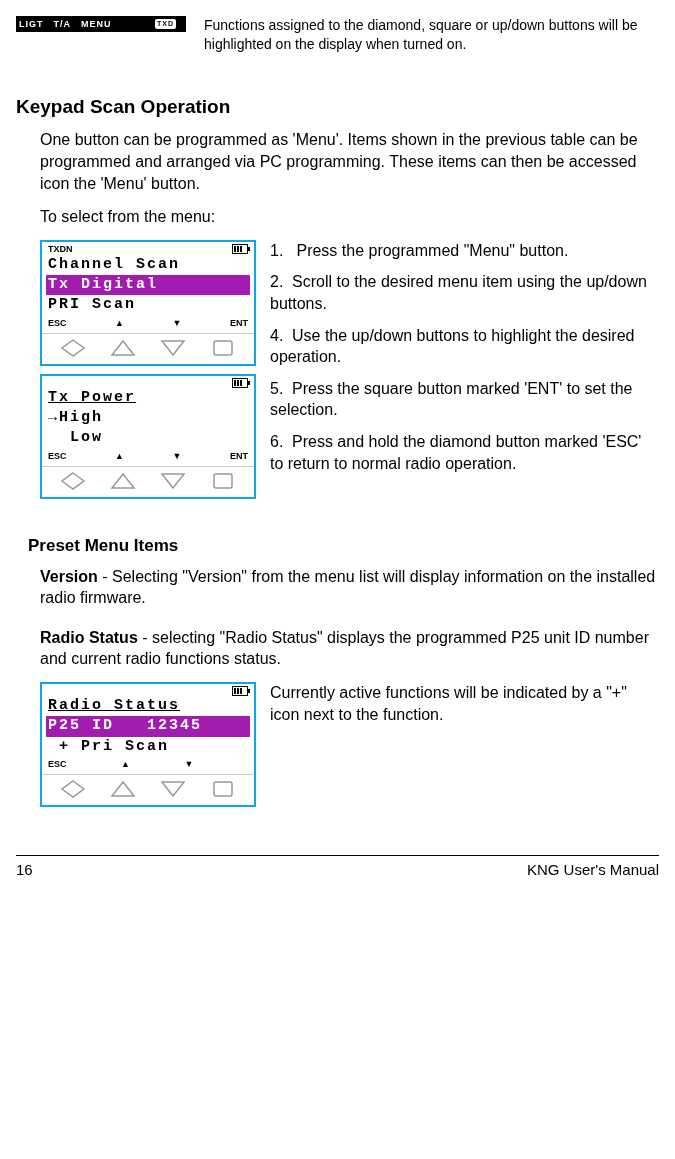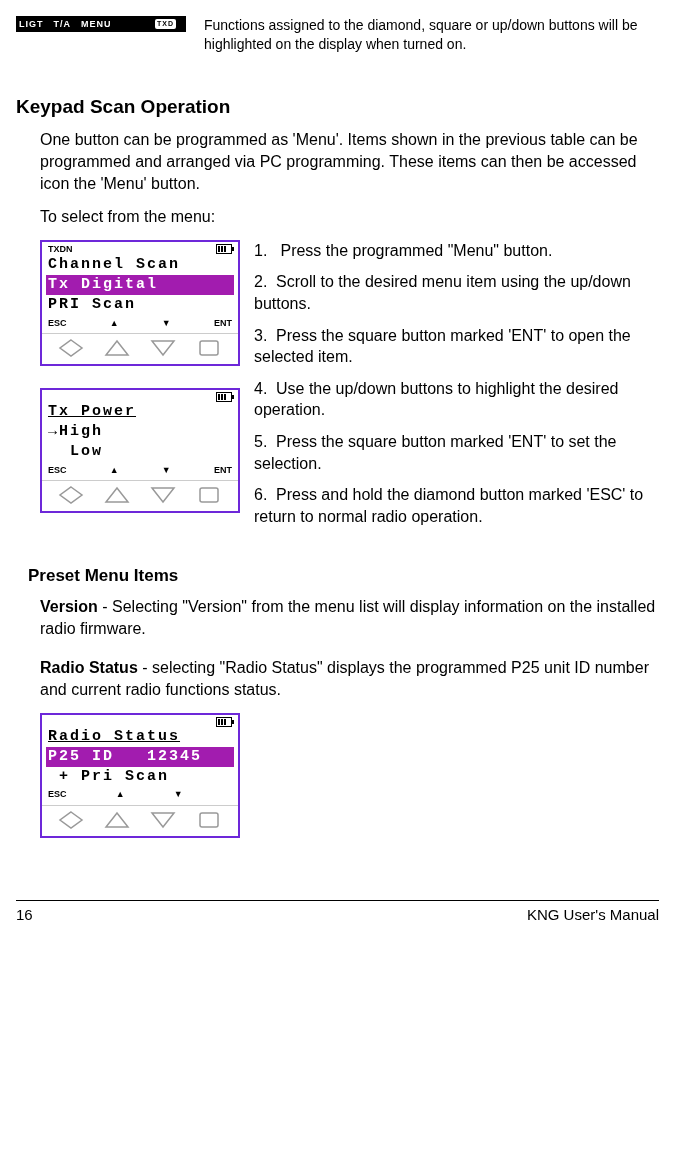--- a/index.html
+++ b/index.html
@@ -55,28 +55,28 @@
   }
   .para {
     margin: 0 0 12px 0;
   }
   .menu-row {
     display: flex;
     align-items: flex-start;
     gap: 14px;
   }
   .lcd {
-    border: 2px solid #6d28d9;
-    width: 200px;
+    border: 2px solid #0ea5e9;
+    width: 216px;
     box-sizing: border-box;
     font-family: "Courier New", monospace;
     font-weight: bold;
     letter-spacing: 2px;
     font-size: 15px;
-    margin-bottom: 22px;
+    margin-bottom: 8px;
     padding-bottom: 4px;
   }
   .lcd .hdr {
     display: flex;
     justify-content: space-between;
     font-family: Arial, sans-serif;
     font-size: 9px;
     font-weight: bold;
     padding: 1px 6px 0 6px;
     letter-spacing: 0;
@@ -260,21 +260,20 @@
           <svg viewBox="0 0 30 20">
               <rect x="6" y="3" width="18" height="14" rx="2" fill="none" stroke="#999" stroke-width="1.5"></rect>
             </svg>
         </div>
       </div>
     </div>
 
     <div class="steps">
       <div class="step"><span class="n">1.</span>&nbsp;<span>Press the programmed "Menu" button.</span></div>
       <div class="step"><span class="n">2.</span><span>Scroll to the desired menu item using the up/down buttons.</span></div>
-      <div class="step"><span class="n">3.</span><span>Press the square button marked 'ENT' to open the selected item.</span></div>
       <div class="step"><span class="n">4.</span><span>Use the up/down buttons to highlight the desired operation.</span></div>
       <div class="step"><span class="n">5.</span><span>Press the square button marked 'ENT' to set the selection.</span></div>
       <div class="step"><span class="n">6.</span><span>Press and hold the diamond button marked 'ESC' to return to normal radio operation.</span></div>
     </div>
   </div>
 </div>
 
 <h2 class="sub" style="margin-left:12px">Preset Menu Items</h2>
 <div class="body-indent">
   <p class="para">
@@ -314,19 +313,20 @@
             <polygon points="15,3 26,17 4,17" fill="none" stroke="#999" stroke-width="1.5"></polygon>
           </svg>
         <svg viewBox="0 0 30 20">
             <polygon points="4,3 26,3 15,17" fill="none" stroke="#999" stroke-width="1.5"></polygon>
           </svg>
         <svg viewBox="0 0 30 20">
             <rect x="6" y="3" width="18" height="14" rx="2" fill="none" stroke="#999" stroke-width="1.5"></rect>
           </svg>
       </div>
     </div>
+    <div class="steps">Currently active functions will be indicated by a "+" icon next to the function.</div>
   </div>
 </div>
 
 <div class="footer">
   <span>16</span>
   <span>KNG User's Manual</span>
 </div>
 
 </body></html>

